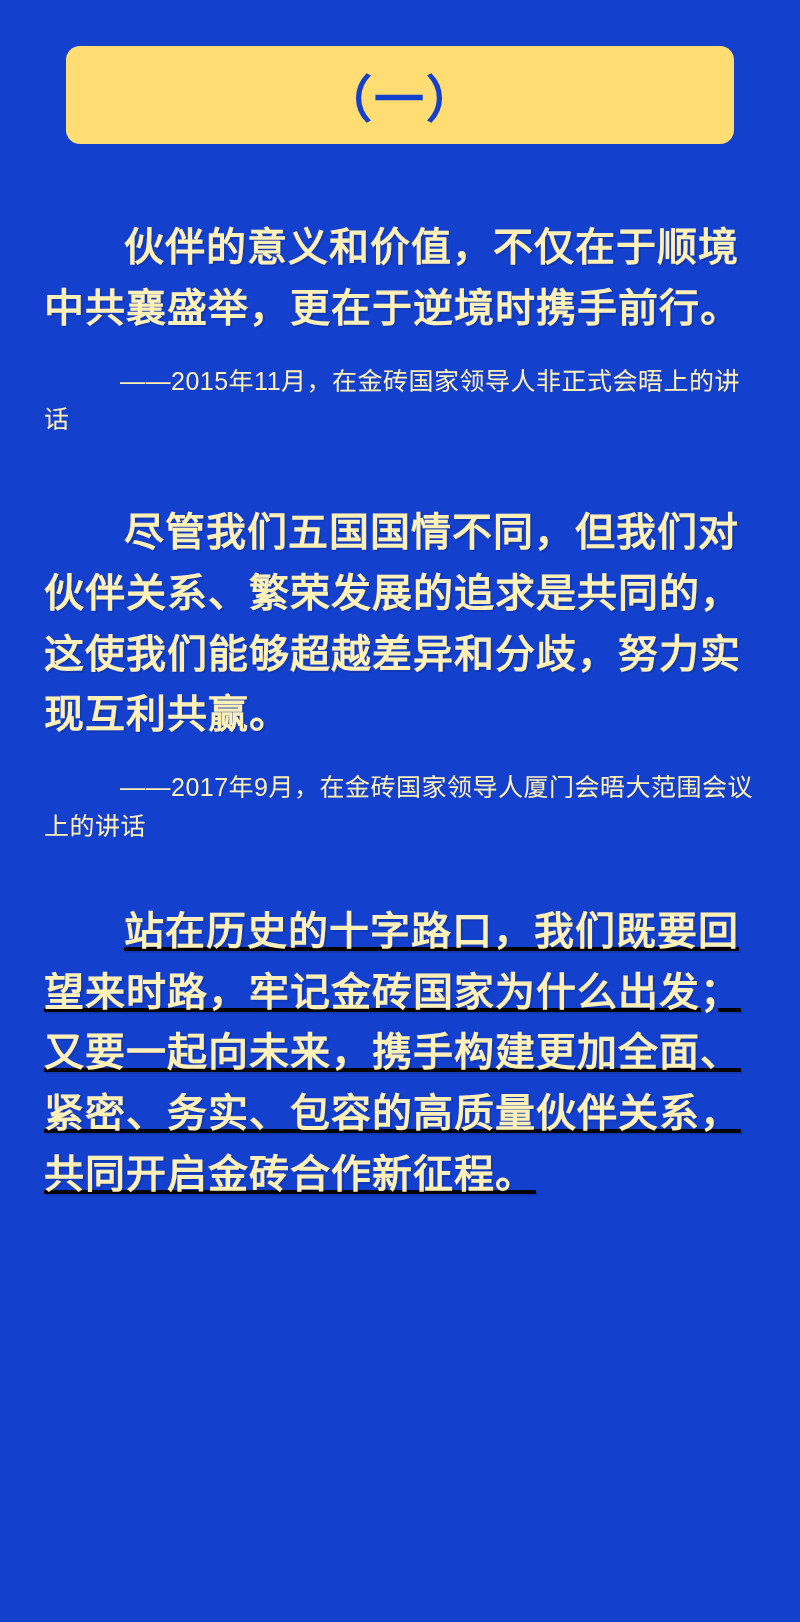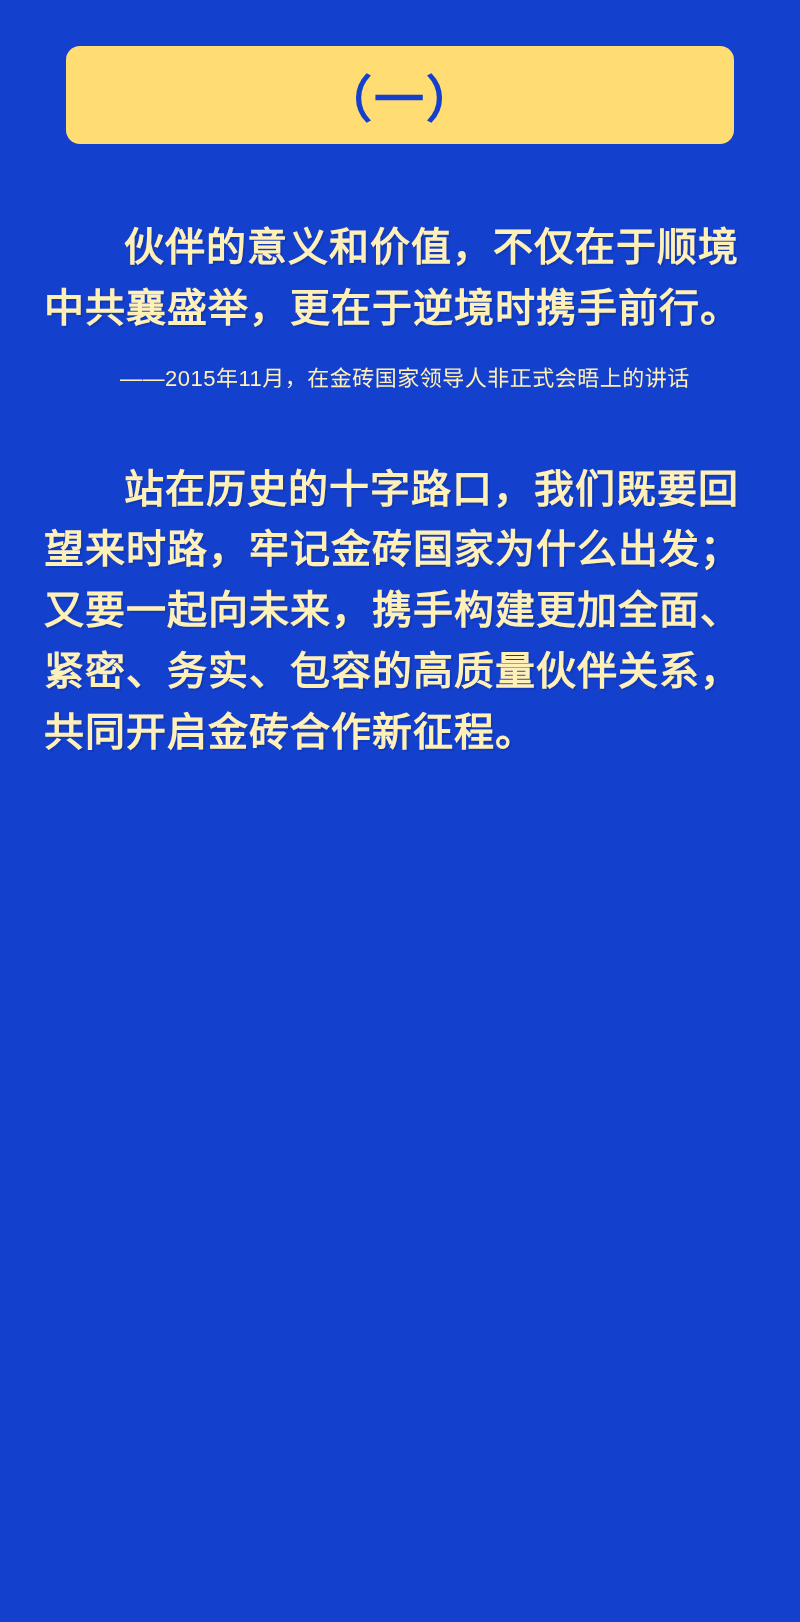--- a/index.html
+++ b/index.html
@@ -49,49 +49,51 @@
     font-size: 40px;
     font-weight: 700;
     line-height: 1.52;
     text-indent: 80px;
     letter-spacing: 1px;
     text-shadow: 2px 2px 0 rgba(0,0,0,0.10);
     font-family: "Liberation Serif", "DejaVu Serif", serif;
   }
   .quote-source {
     color: #fff0b8;
-    font-size: 22px;
+    font-size: 25px;
     line-height: 1.55;
     margin-top: 22px;
     text-indent: 76px;
     letter-spacing: 0.5px;
     font-family: "Liberation Sans", "DejaVu Sans", sans-serif;
     font-weight: 500;
   }
   .block-gap-1 { margin-bottom: 64px; }
   .block-gap-2 { margin-bottom: 56px; }
-  .block-gap-3 { margin-bottom: 18px; }
+  .block-gap-3 { margin-bottom: 18px; text-decoration: underline; }
 </style>
 </head>
 <body>
 
 <div class="page">
 
   <div class="header-badge">
     <span class="badge-text">（一）</span>
   </div>
 
   <div class="content">
 
     <div class="quote-block block-gap-1">
       <div class="quote-text">伙伴的意义和价值，不仅在于顺境中共襄盛举，更在于逆境时携手前行。</div>
       <div class="quote-source">——2015年11月，在金砖国家领导人非正式会晤上的讲话</div>
     </div>
 
     <div class="quote-block block-gap-2">
+      <div class="quote-text">尽管我们五国国情不同，但我们对伙伴关系、繁荣发展的追求是共同的，这使我们能够超越差异和分歧，努力实现互利共赢。</div>
+      <div class="quote-source">——2017年9月，在金砖国家领导人厦门会晤大范围会议上的讲话</div>
     </div>
 
     <div class="quote-block block-gap-3">
       <div class="quote-text">站在历史的十字路口，我们既要回望来时路，牢记金砖国家为什么出发；又要一起向未来，携手构建更加全面、紧密、务实、包容的高质量伙伴关系，共同开启金砖合作新征程。</div>
     </div>
 
   </div>
 </div>
 
 </body></html>

